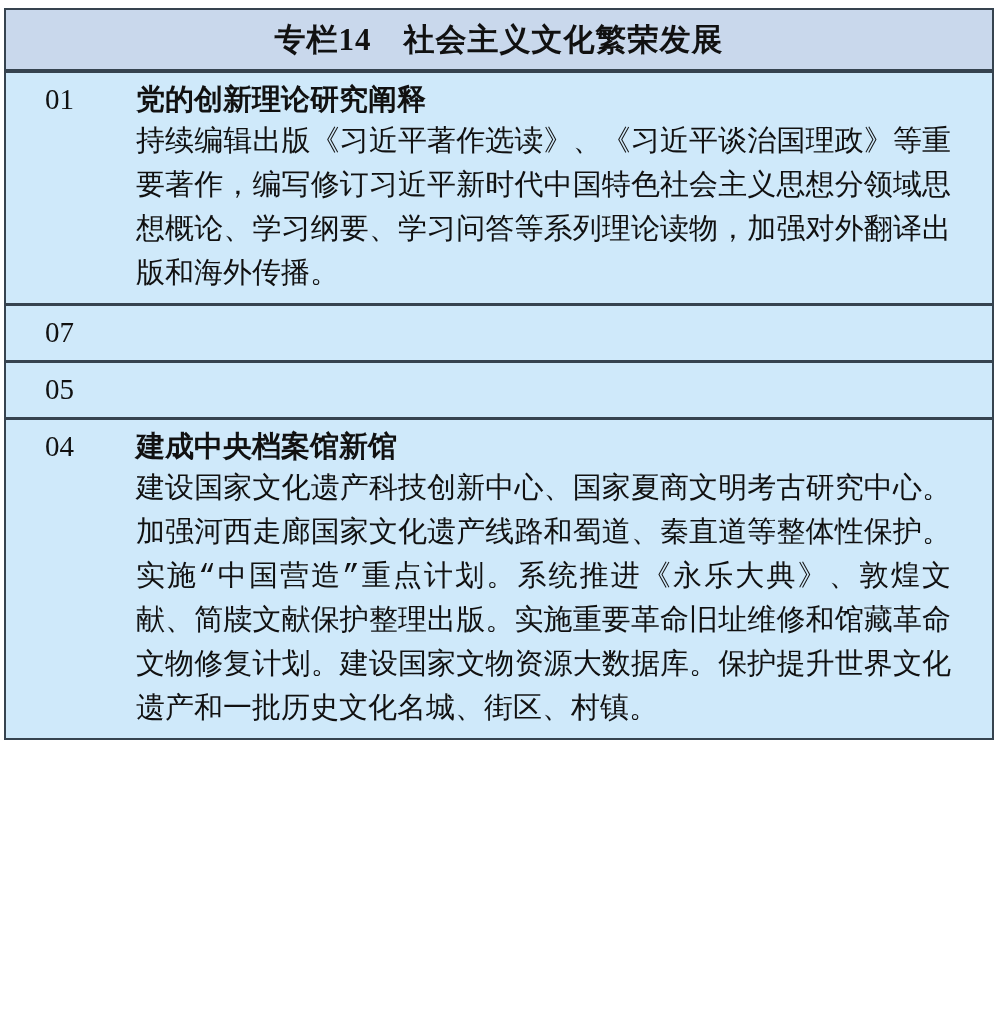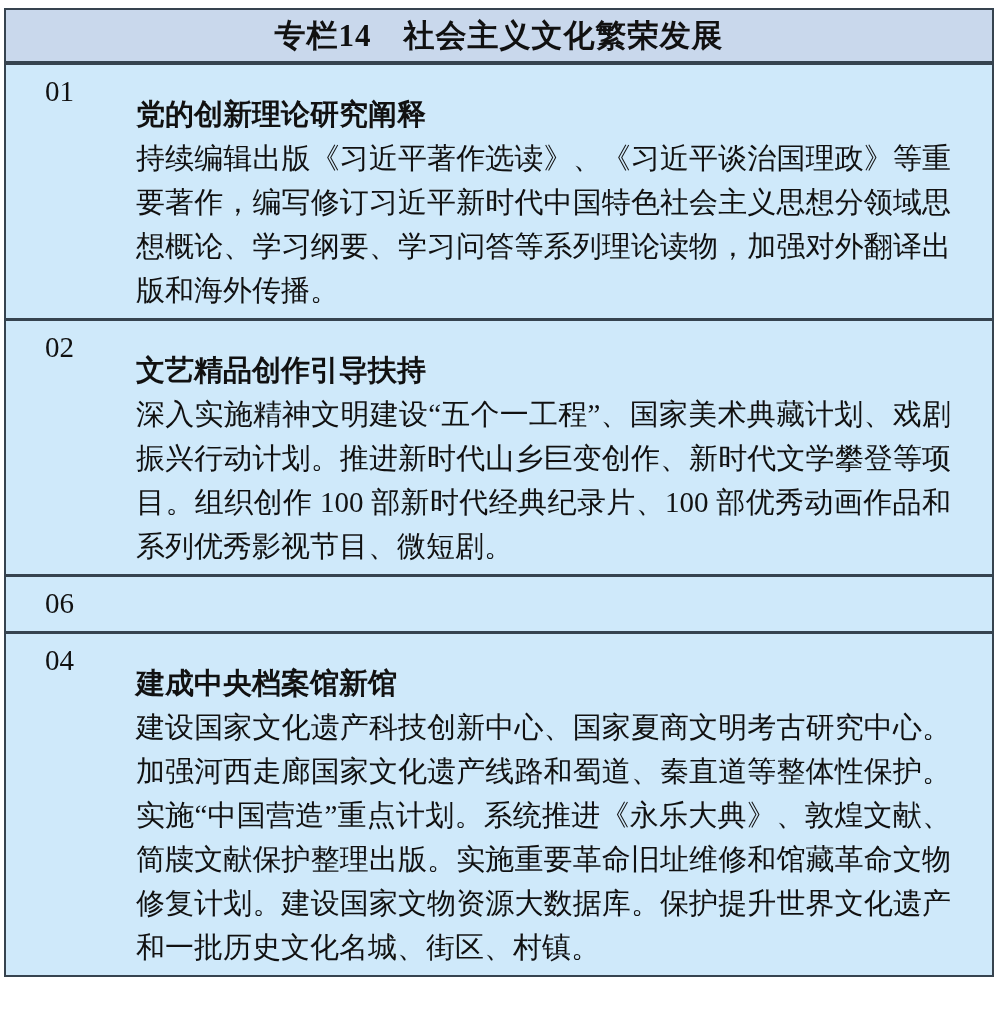--- a/index.html
+++ b/index.html
@@ -14,21 +14,21 @@
     width:999px;height:1024px;background:#ffffff;
     font-family:"Liberation Serif","DejaVu Serif",serif;
     color:var(--text);
   }
   .panel{
     position:absolute;left:4px;top:8px;width:990px;
     border:2px solid var(--border);
     background:var(--body-bg);
   }
   .panel-header{
-    height:55px;
+    height:63px;
     background:var(--header-bg);
     border-bottom:4px solid var(--border);
     display:flex;align-items:center;justify-content:center;
     font-size:31px;font-weight:bold;
     letter-spacing:1px;
   }
   .section{
     display:grid;
     grid-template-columns:130px 1fr;
     padding:4px 0 6px 0;
@@ -39,59 +39,55 @@
   }
   .sec-num{
     padding-left:31px;
     font-size:29px;
     line-height:44px;
     font-weight:normal;
     margin-left:8px;
   }
   .sec-content{
     padding-right:41px;
-    margin-top:23px;
   }
   .sec-heading{
     font-size:29px;
     line-height:44px;
     font-weight:bold;
   }
   .sec-body{
     font-size:29px;
     line-height:44px;
     text-align:justify;
     text-justify:inter-ideograph;
+    font-family:Liberation Mono, monospace;
   }
 </style>
 </head>
 <body>
 
 <div class="panel">
 
   <div class="panel-header">专栏14　社会主义文化繁荣发展</div>
 
   <div class="section">
     <div class="sec-num">01</div>
     <div class="sec-content">
       <div class="sec-heading">党的创新理论研究阐释</div>
       <div class="sec-body">持续编辑出版《习近平著作选读》、《习近平谈治国理政》等重要著作，编写修订习近平新时代中国特色社会主义思想分领域思想概论、学习纲要、学习问答等系列理论读物，加强对外翻译出版和海外传播。</div>
     </div>
   </div>
 
   <div class="section">
-    <div class="sec-num">02</div>
-    <div class="sec-content">
-      <div class="sec-heading">文艺精品创作引导扶持</div>
-      <div class="sec-body">深入实施精神文明建设“五个一工程”、国家美术典藏计划、戏剧振兴行动计划。推进新时代山乡巨变创作、新时代文学攀登等项目。组织创作 100 部新时代经典纪录片、100 部优秀动画作品和系列优秀影视节目、微短剧。</div>
-    </div>
+    <div class="sec-num">07</div>
   </div>
 
   <div class="section">
-    <div class="sec-num">06</div>
+    <div class="sec-num">05</div>
     <div class="sec-content">
     </div>
   </div>
 
   <div class="section">
     <div class="sec-num">04</div>
     <div class="sec-content">
       <div class="sec-heading">建成中央档案馆新馆</div>
       <div class="sec-body">建设国家文化遗产科技创新中心、国家夏商文明考古研究中心。加强河西走廊国家文化遗产线路和蜀道、秦直道等整体性保护。实施“中国营造”重点计划。系统推进《永乐大典》、敦煌文献、简牍文献保护整理出版。实施重要革命旧址维修和馆藏革命文物修复计划。建设国家文物资源大数据库。保护提升世界文化遗产和一批历史文化名城、街区、村镇。</div>
     </div>

